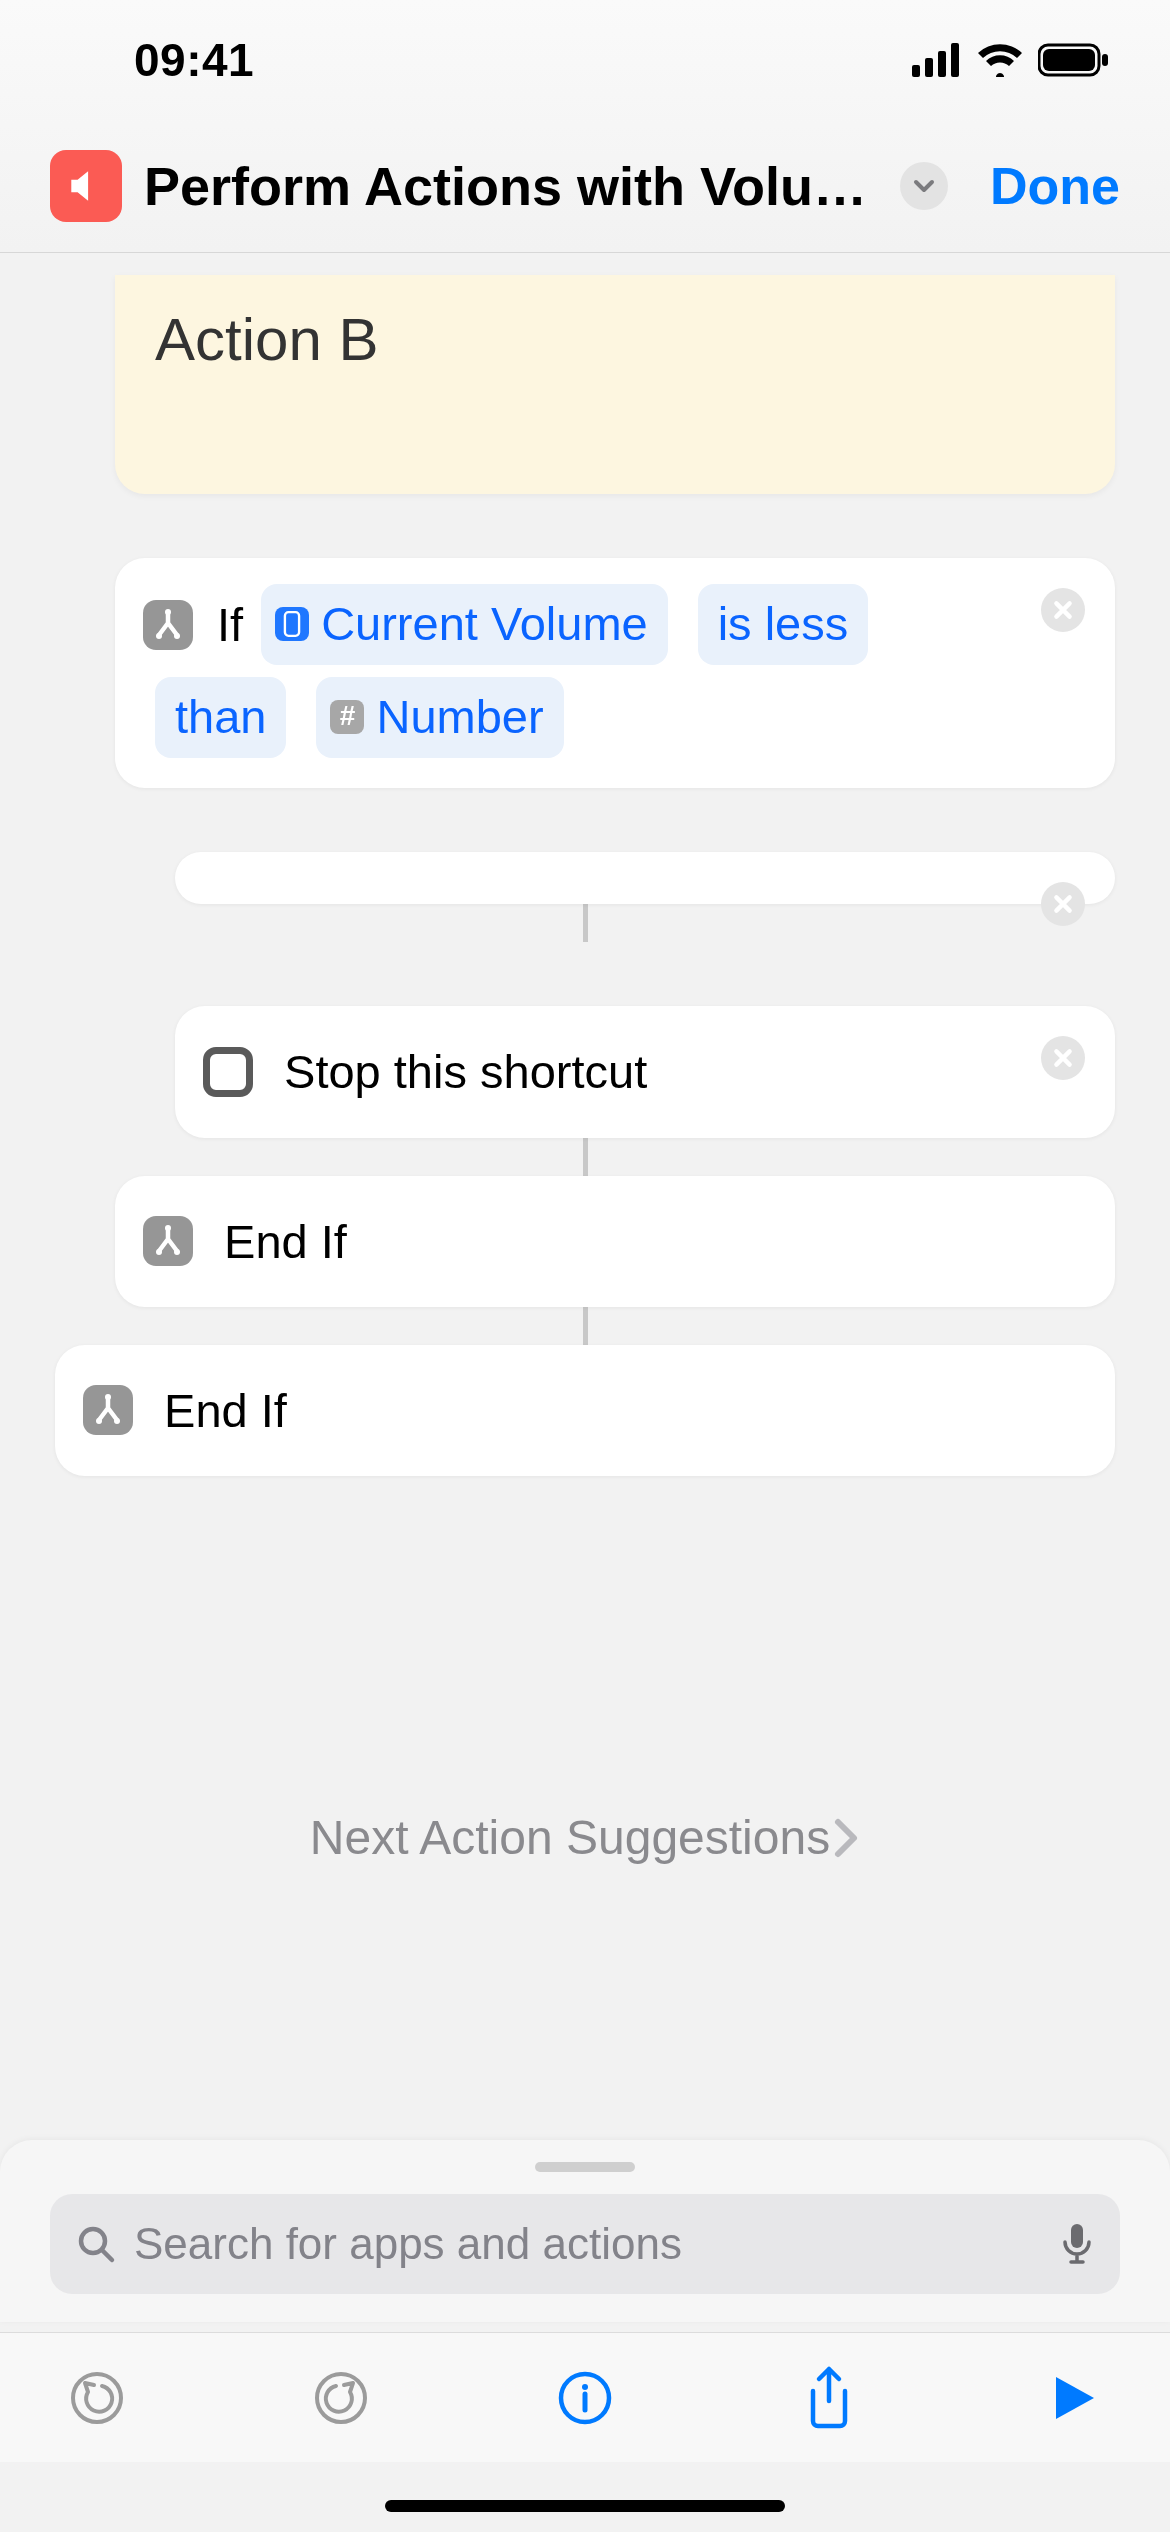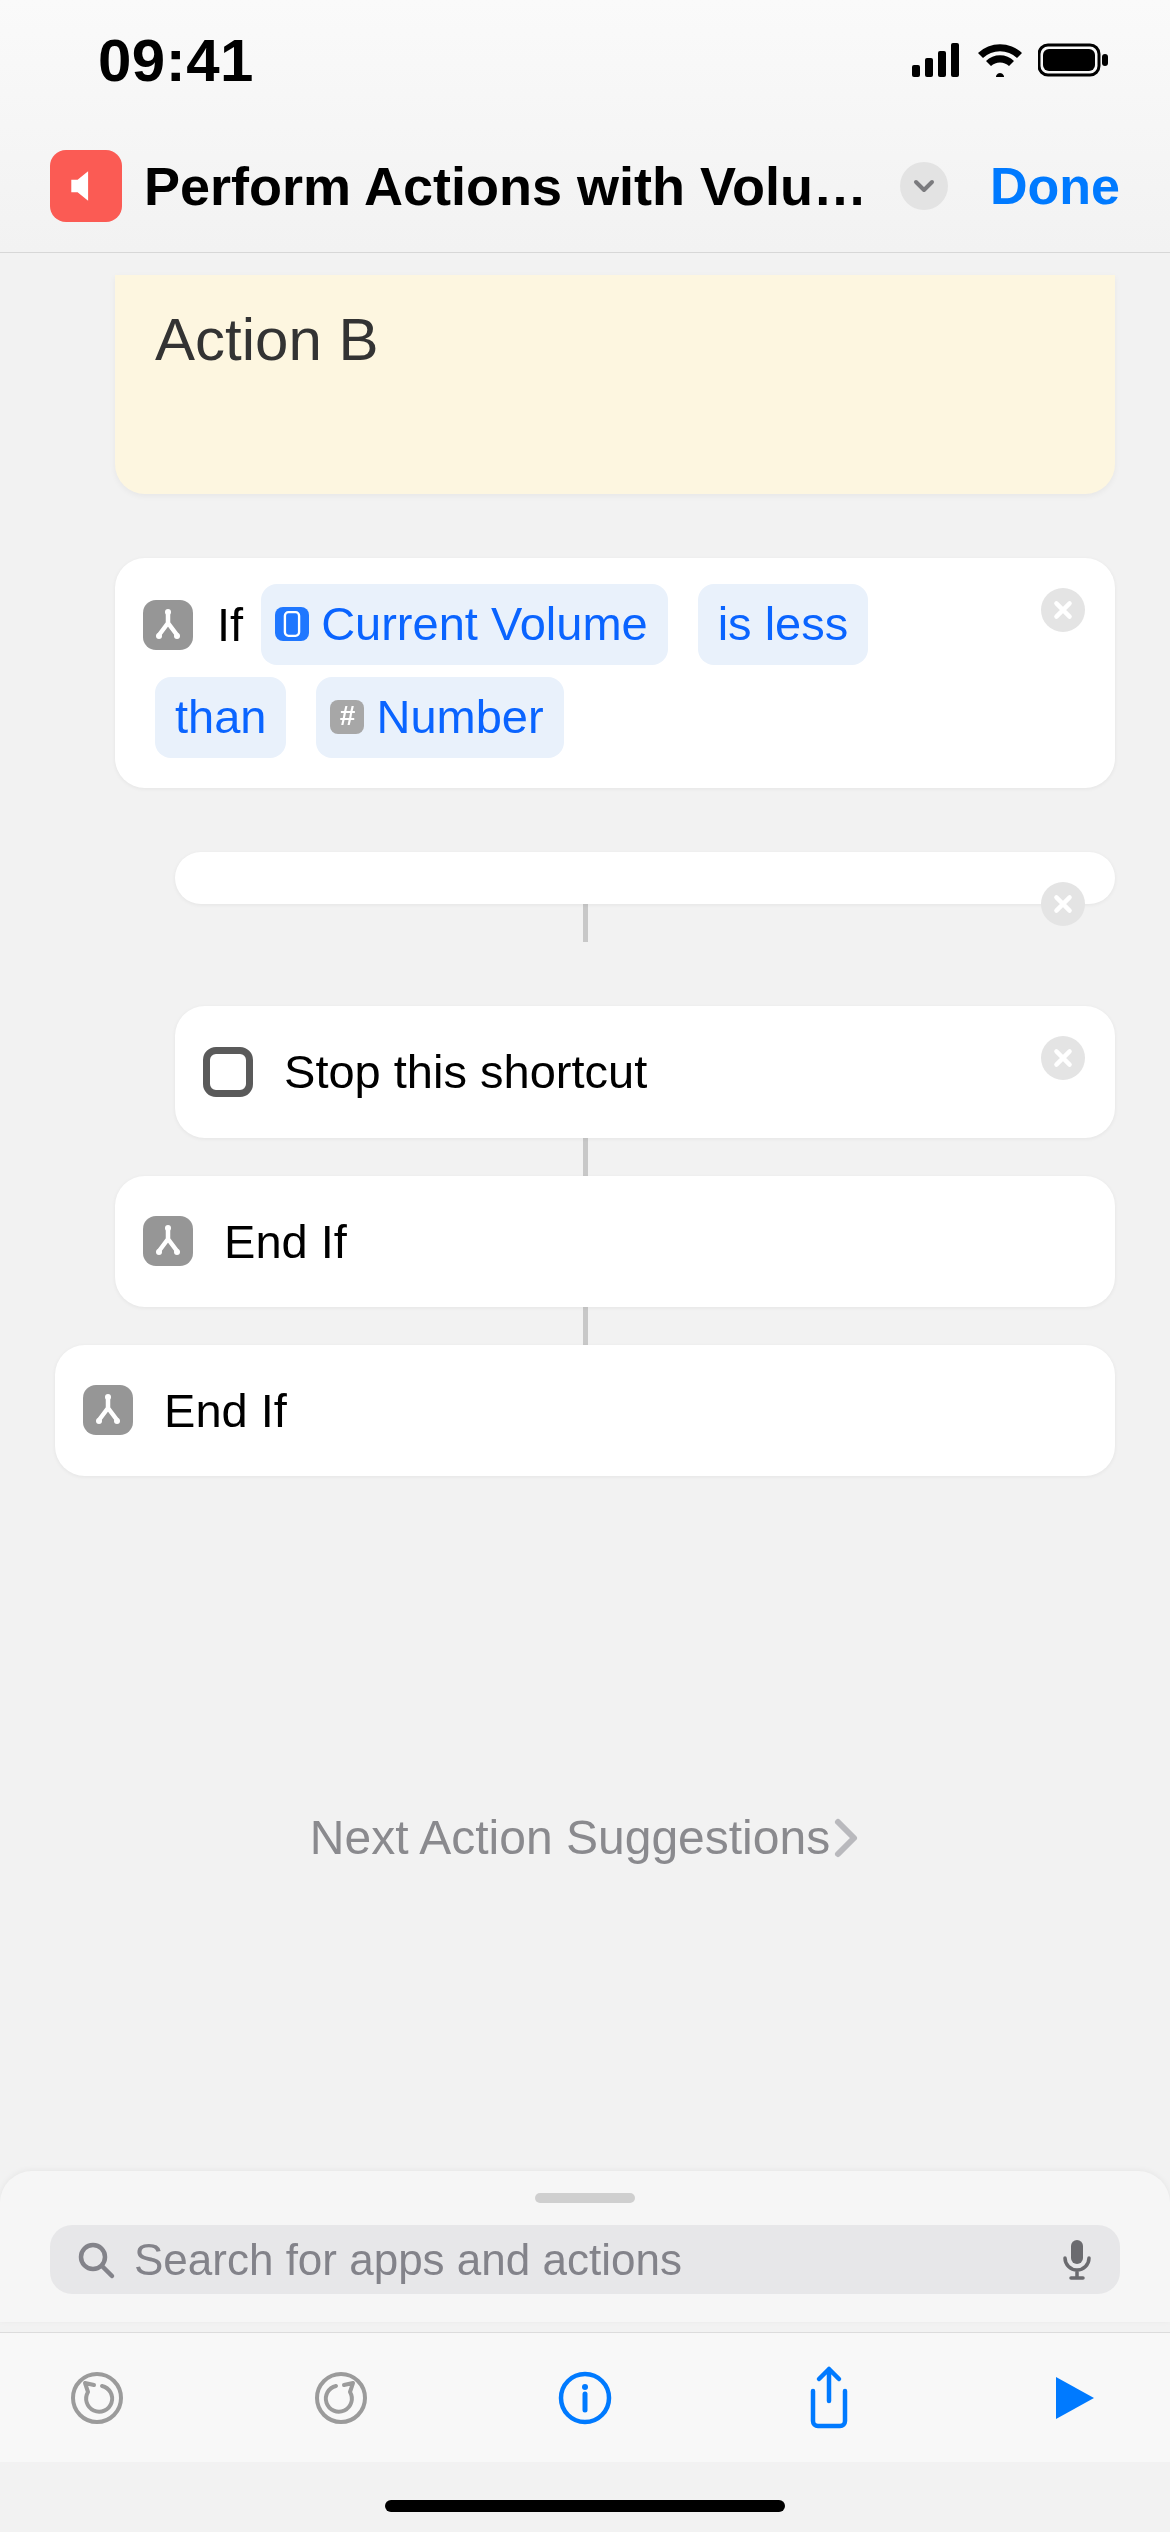--- a/index.html
+++ b/index.html
@@ -1,21 +1,21 @@
 <!DOCTYPE html>
 <html><head>
 <meta charset="utf-8">
 <style>
   * { margin:0; padding:0; box-sizing:border-box; -webkit-font-smoothing:antialiased; }
   html,body { width:1170px; height:2532px; font-family:-apple-system,"SF Pro Text","Helvetica Neue",Arial,sans-serif; background:#f2f2f2; overflow:hidden; }
   .root { width:1170px; height:2532px; position:relative; background:linear-gradient(#fafafa,#f2f2f2 250px); }
 
   
   .status-bar { position:absolute; top:0; left:0; right:0; height:110px; display:flex; align-items:center; justify-content:space-between; padding:10px 60px 0 98px; font-weight:600; }
-  .status-time { font-size:60px; letter-spacing:0.5px; }
+  .status-time { font-size:46px; letter-spacing:0.5px;margin-left:36px; }
   .status-icons { display:flex; align-items:center; gap:14px; }
 
   
   .nav-header { position:absolute; top:150px; left:0; right:0; padding:0 50px 30px 50px; display:flex; align-items:center; gap:22px; border-bottom:1.5px solid #d7d7d7; }
   .title-wrap { display:flex; align-items:center; gap:22px; flex:1; min-width:0; }
   .app-icon { width:72px; height:72px; border-radius:16px; background:#fb5b54; display:flex; align-items:center; justify-content:center; flex:0 0 auto; }
   .page-title { font-size:54px; font-weight:700; color:#000; white-space:nowrap; overflow:hidden; text-overflow:ellipsis; }
   .chevron-circle { width:48px; height:48px; border-radius:50%; background:#e3e3e3; display:flex; align-items:center; justify-content:center; flex:0 0 auto; }
   .done-btn { font-size:52px; font-weight:600; color:#007aff; flex:0 0 auto; padding-left:20px; }
 
@@ -43,21 +43,21 @@
 
   .indent-1 { margin-left:60px; }
   .indent-2 { margin-left:120px; }
 
   
   .suggestions { position:absolute; left:55px; right:55px; top:1810px; display:flex; align-items:center; justify-content:center; color:#8a8a8e; font-size:48px; font-weight:500; }
 
   
   .search-panel { position:absolute; left:0; right:0; bottom:210px; background:#f6f6f6; border-top-left-radius:32px; border-top-right-radius:32px; padding:22px 50px 28px 50px; box-shadow:0 -1px 6px rgba(0,0,0,0.05); }
   .grabber { width:100px; height:10px; background:#cfcfcf; border-radius:6px; margin:0 auto 22px auto; }
-  .search-field { background:#e7e7e9; border-radius:22px; height:69px; display:flex; align-items:center; padding:0 26px; gap:18px; }
+  .search-field { background:#e7e7e9; border-radius:22px; height:100px; display:flex; align-items:center; padding:0 26px; gap:18px; }
   .search-field input { flex:1; border:none; background:transparent; font-size:44px; color:#000; outline:none; }
   .search-field input::placeholder { color:#83838a; }
 
   
   .toolbar { position:absolute; left:0; right:0; bottom:70px; height:130px; display:flex; align-items:center; justify-content:space-between; padding:0 62px; border-top:1px solid #dcdcdc; background:#f8f8f8; }
   .tb-btn { width:70px; height:70px; display:flex; align-items:center; justify-content:center; }
 
   .home-indicator { position:absolute; bottom:20px; left:50%; transform:translateX(-50%); width:400px; height:12px; background:#000; border-radius:10px; }
 
   .wrap-line { display:flex; flex-wrap:wrap; align-items:center; gap:8px 6px; padding-right:60px;}

